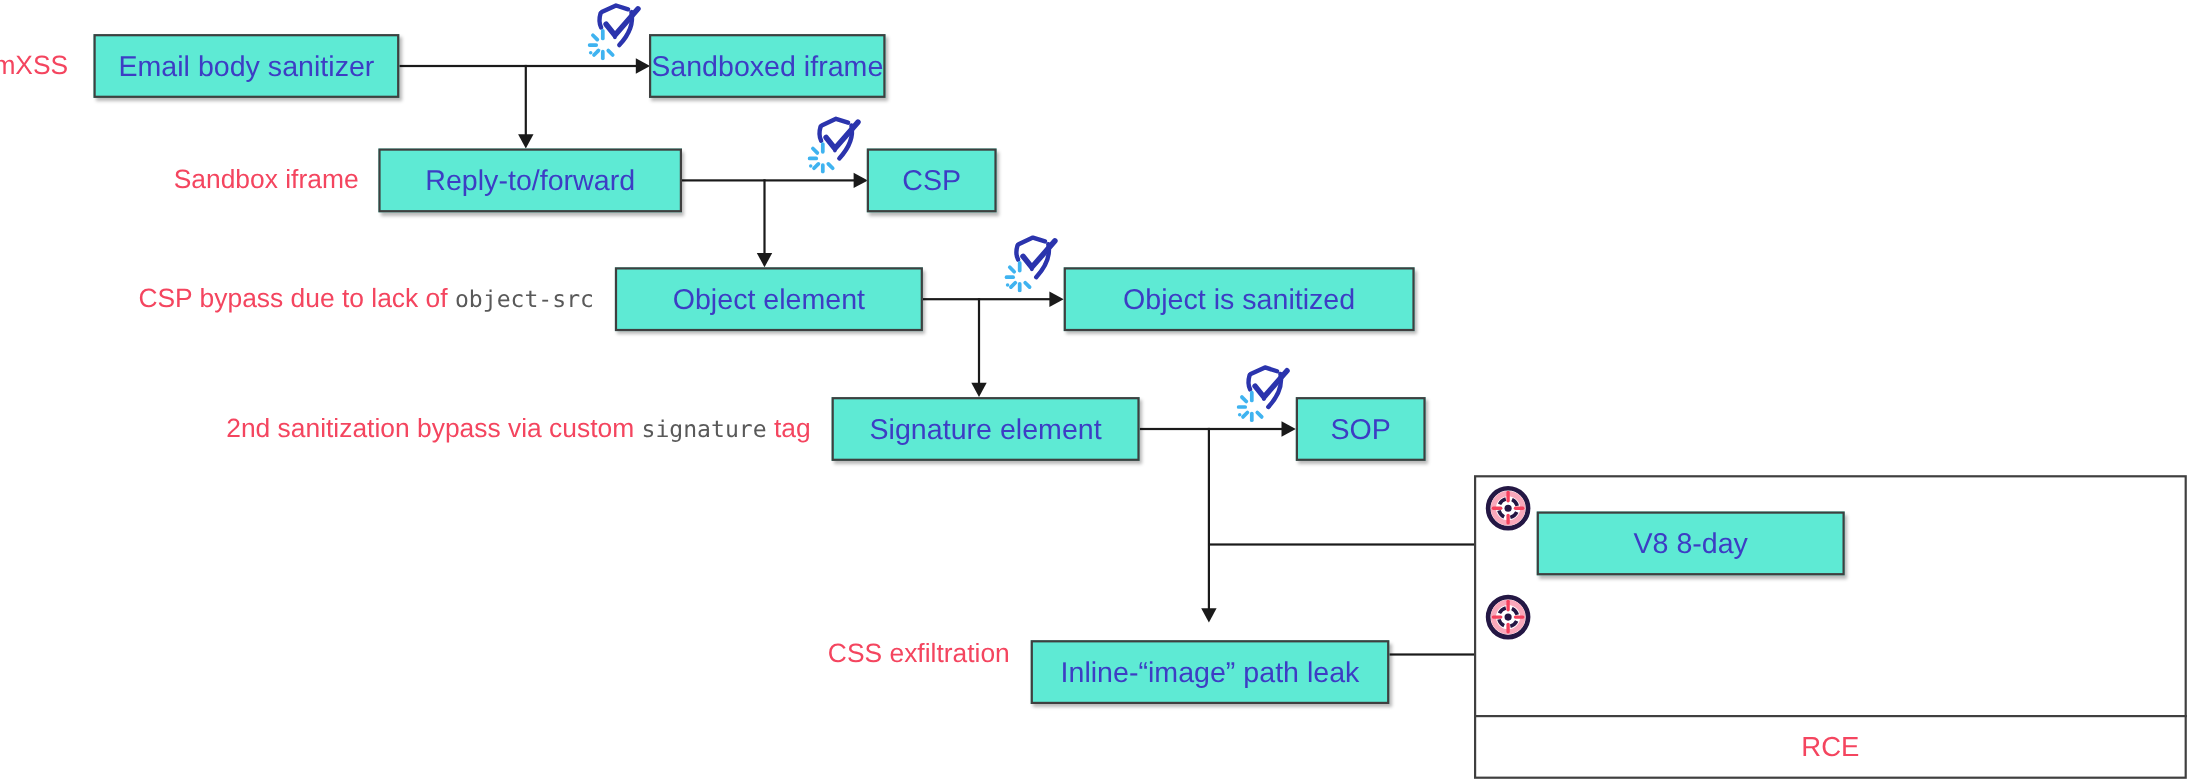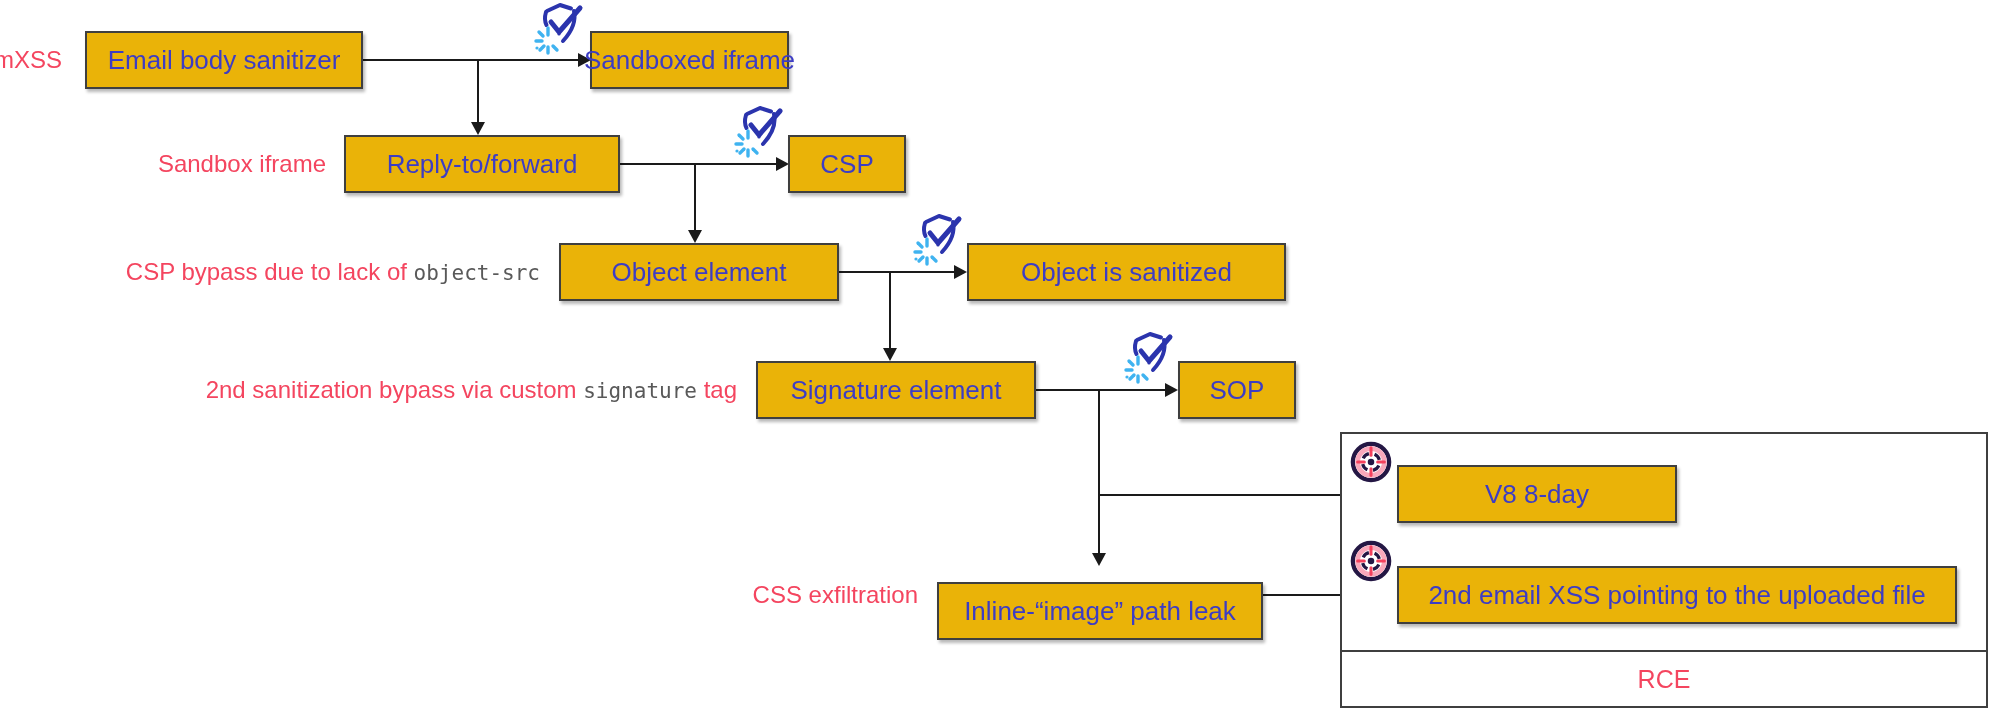--- a/index.html
+++ b/index.html
@@ -6,21 +6,21 @@
   .canvas{
     position:relative;
     width:1999px;height:712px;
     overflow:hidden;
     font-family:"Liberation Sans", sans-serif;
     background:#ffffff;
   }
   .node{
     position:absolute;
     height:58px;
-    background:#eab308;
+    background:#5eead4;
     border:2px solid #3f3f3f;
     box-sizing:border-box;
     display:flex;align-items:center;justify-content:center;
     color:#3d3dc4;
     font-size:26px;
     box-shadow:2px 3px 3px rgba(0,0,0,0.28);
     white-space:nowrap;
   }
   .container-box{
     position:absolute;
@@ -90,30 +90,29 @@
   <div class="ah-right" style="left:1384px;top:488px;"></div>
 
   <div class="line" style="left:1263px;top:594px;width:122px;height:2px;"></div>
   <div class="ah-right" style="left:1384px;top:588px;"></div>
 
   <div class="container-box" style="left:1340px;top:432px;width:648px;height:276px;"></div>
   <div class="line" style="left:1340px;top:650px;width:648px;height:2px;background:#3f3f3f;"></div>
   <div class="rce-strip" style="left:1340px;top:650px;width:648px;height:58px;">RCE</div>
 
   <div class="node" style="left:85px;top:31px;width:278px;">Email body sanitizer</div>
-  <div class="node" style="left:590px;top:31px;width:199px;">Sandboxed iframe</div>
+  <div class="node" style="left:590px;top:31px;width:215px;">Sandboxed iframe</div>
   <div class="node" style="left:344px;top:135px;width:276px;">Reply-to/forward</div>
   <div class="node" style="left:559px;top:243px;width:280px;">Object element</div>
   <div class="node" style="left:788px;top:135px;width:118px;">CSP</div>
   <div class="node" style="left:967px;top:243px;width:319px;">Object is sanitized</div>
   <div class="node" style="left:756px;top:361px;width:280px;">Signature element</div>
   <div class="node" style="left:1178px;top:361px;width:118px;">SOP</div>
   <div class="node" style="left:1397px;top:465px;width:280px;">V8 8-day</div>
   <div class="node" style="left:937px;top:566px;width:326px;margin-top:16px;">Inline-“image” path leak</div>
-  <div class="node" style="left:1397px;top:566px;width:560px;">2nd email XSS pointing to the uploaded file</div>
 
   <div class="stage-label" style="right:1937px;top:45px;">mXSS</div>
   <div class="stage-label" style="right:1673px;top:149px;">Sandbox iframe</div>
   <div class="stage-label" style="right:1459px;top:257px;"><span>CSP bypass due to lack of </span><span class="code">object-src</span><span></span></div>
   <div class="stage-label" style="right:1262px;top:375px;"><span>2nd sanitization bypass via custom </span><span class="code">signature</span><span> tag</span></div>
   <div class="stage-label" style="right:1081px;top:580px;">CSS exfiltration</div>
 
   <svg class="icon" style="left:534px;top:1px;" width="50" height="54" viewBox="0 0 50 54">
     <g fill="none" stroke="#2b34ad" stroke-width="4" stroke-linecap="round" stroke-linejoin="round">
       <path d="M13 10 L26 4 L37 7.5"></path>

